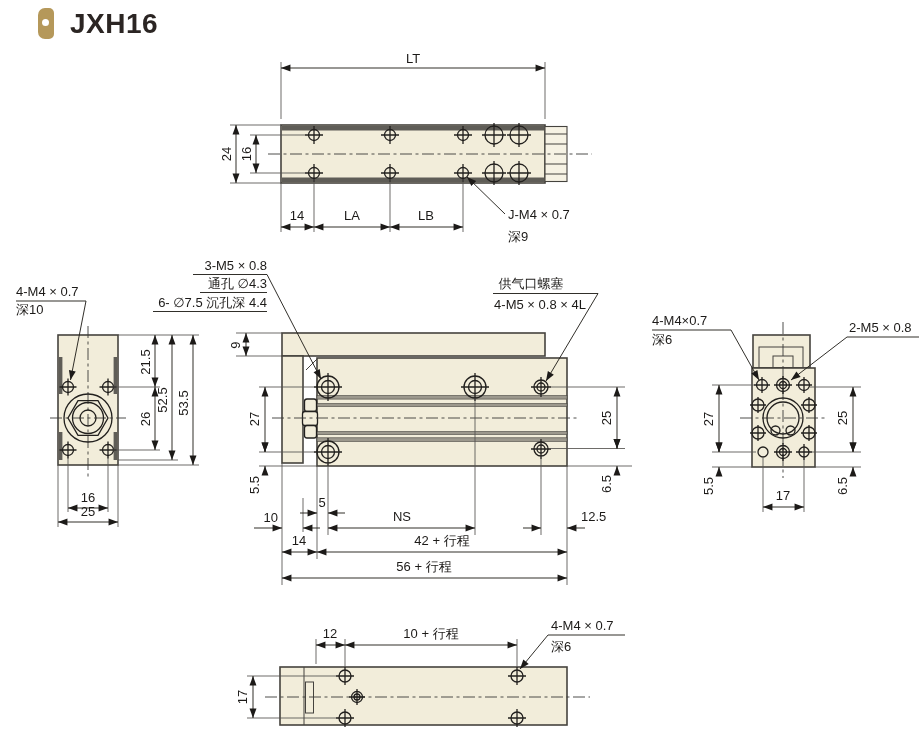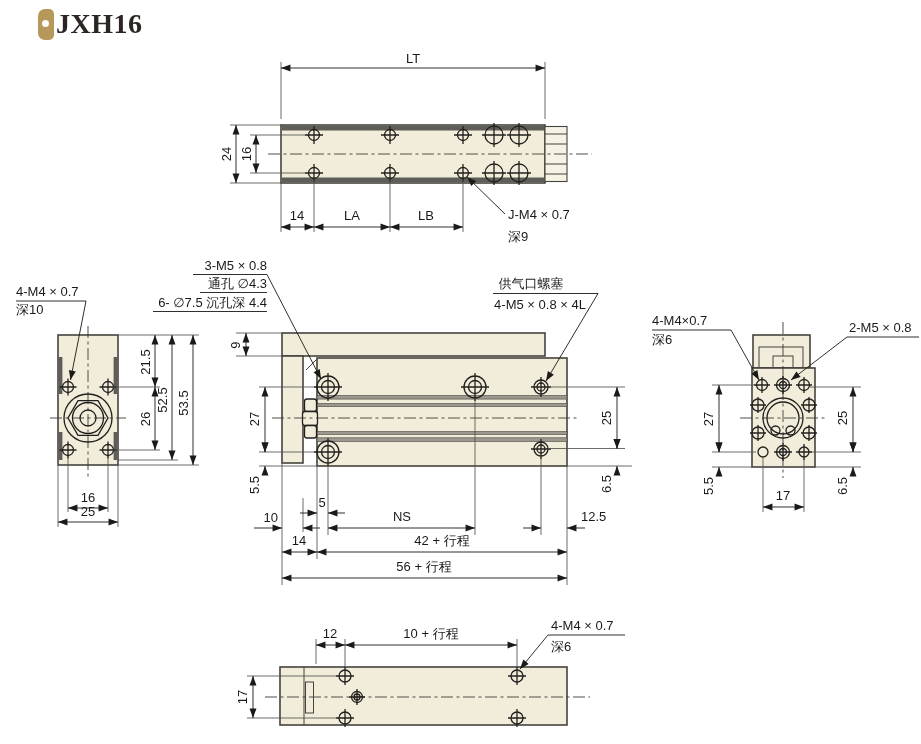--- a/index.html
+++ b/index.html
@@ -1,18 +1,18 @@
 <!DOCTYPE html>
 <html><head>
 <meta charset="utf-8">
 <style>
   html,body{margin:0;padding:0;background:#ffffff;}
   .page{position:relative;width:921px;height:744px;background:#ffffff;overflow:hidden;
         font-family:"Liberation Sans",sans-serif;}
-  .hdr{position:absolute;left:38px;top:8px;display:flex;align-items:flex-end;gap:2px;font-family:Liberation Serif, serif;}
+  .hdr{position:absolute;left:38px;top:8px;display:flex;align-items:flex-start;gap:16px;}
   .hdr-icon{position:relative;width:16px;height:31px;background:#b5985a;
             border-radius:7px 5px 5px 7px;}
   .hdr-icon .dot{position:absolute;left:4px;top:11px;width:7px;height:7px;border-radius:50%;
                  background:#ffffff;}
   .hdr-title{font-size:28px;font-weight:bold;color:#2b2523;letter-spacing:0.5px;}
   svg{position:absolute;left:0;top:0;}
   .body-fill{fill:#f2edda;stroke:#45433e;stroke-width:1.6;}
   .body-fill2{fill:#f6f2e4;stroke:#45433e;stroke-width:1.1;}
   .thin{stroke:#45433e;stroke-width:1;fill:none;}
   .hole{stroke:#22201e;stroke-width:1.3;fill:none;}

